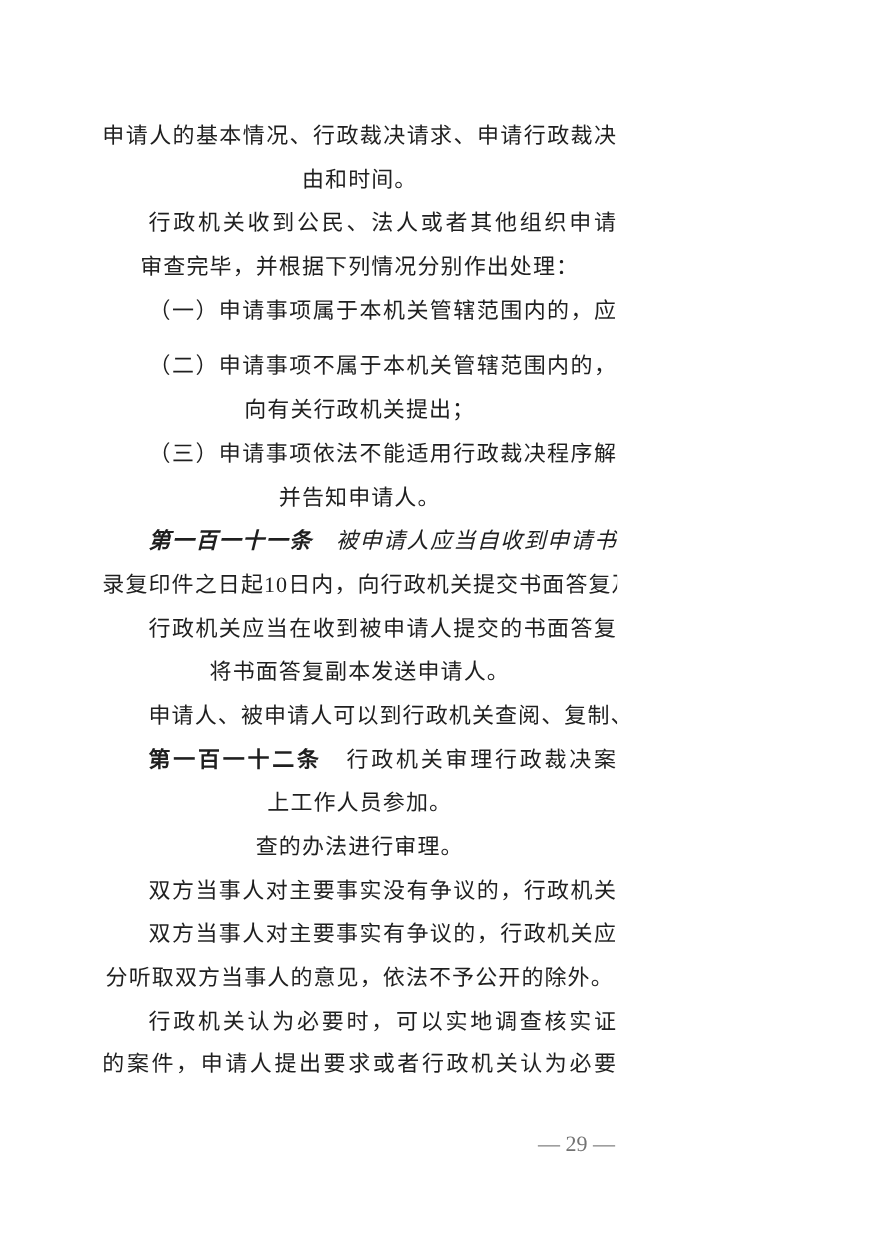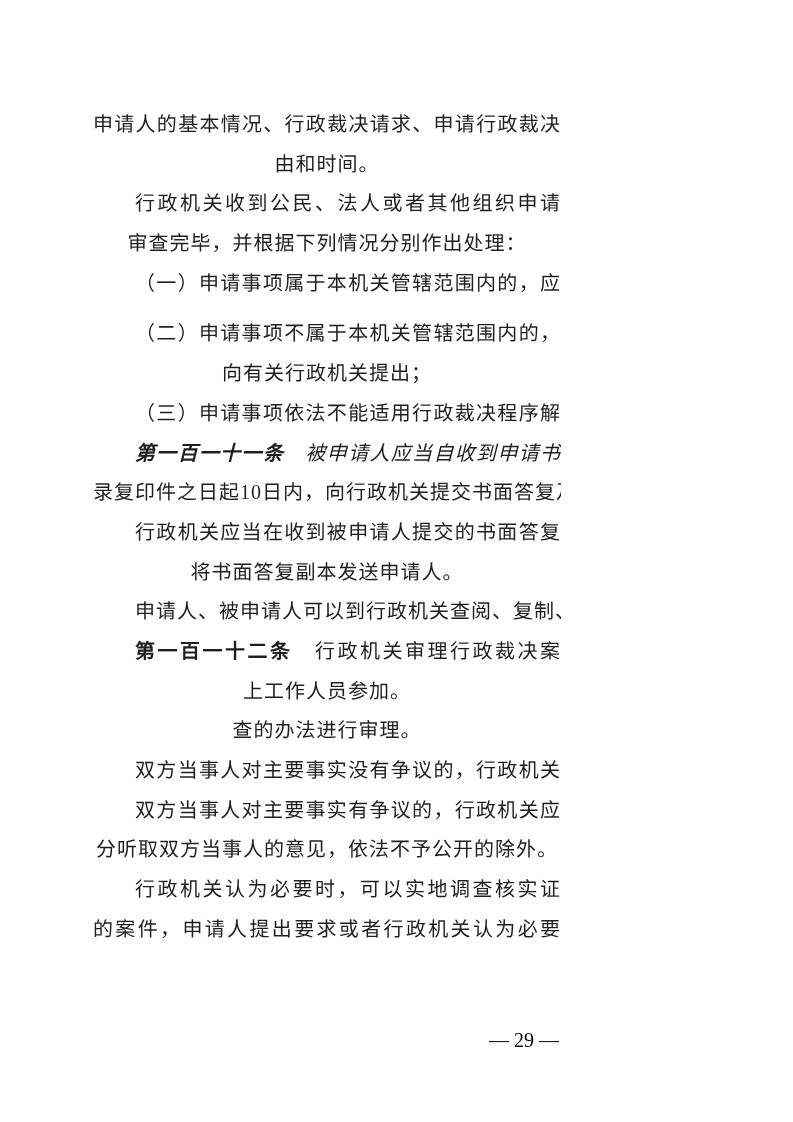--- a/index.html
+++ b/index.html
@@ -41,37 +41,38 @@
   .term {
     font-family: "Liberation Sans", "DejaVu Sans", sans-serif;
     font-weight: 700;
   }
   .footer {
     position: absolute;
     right: 90px;
     top: 1028px;
     font-size: 20px;
     line-height: 24px;
-    color: #000000;
+    color: #737373;
     font-family: "Liberation Serif", "DejaVu Serif", serif;
   }
 </style>
 </head>
 <body>
 
 <div class="page">
   <div class="doc-body">
       <div class="line fill"><span>申请人的基本情况、行政裁决请求、申请行政裁决的主要事实、理</span></div>
       <div class="line last"><span>由和时间。</span></div>
       <div class="line fill" style="text-indent: 42px;"><span>行政机关收到公民、法人或者其他组织申请后，应当在 4 日内</span></div>
       <div class="line last"><span>审查完毕，并根据下列情况分别作出处理：</span></div>
       <div class="line fill" style="text-indent: 42px;"><span>（一）申请事项属于本机关管辖范围内的，应当受理，受理后 5</span></div>
       <div class="line fill" style="text-indent: 42px; margin-top: 11px;"><span>（二）申请事项不属于本机关管辖范围内的，应当告知申请人</span></div>
       <div class="line last"><span>向有关行政机关提出；</span></div>
       <div class="line fill" style="text-indent: 42px;"><span>（三）申请事项依法不能适用行政裁决程序解决的，不予受理，</span></div>
+      <div class="line last"><span>并告知申请人。</span></div>
       <div class="line fill" style="text-indent: 42px; font-style: italic;"><span class="term">第一百一十一条</span><span>　被申请人应当自收到申请书副本或者申请笔</span></div>
       <div class="line last"><span>录复印件之日起10日内，向行政机关提交书面答复及相关证据材料。</span></div>
       <div class="line fill" style="text-indent: 42px;"><span>行政机关应当在收到被申请人提交的书面答复之日起 5 日内，</span></div>
       <div class="line last"><span>将书面答复副本发送申请人。</span></div>
       <div class="line last" style="text-indent: 42px;"><span>申请人、被申请人可以到行政机关查阅、复制、摘抄案卷材料。</span></div>
       <div class="line fill" style="text-indent: 42px;"><span class="term">第一百一十二条</span><span>　行政机关审理行政裁决案件，应当由 2 名以</span></div>
       <div class="line last"><span>上工作人员参加。</span></div>
       <div class="line last"><span>查的办法进行审理。</span></div>
       <div class="line fill" style="text-indent: 42px;"><span>双方当事人对主要事实没有争议的，行政机关可以采取书面审</span></div>
       <div class="line fill" style="text-indent: 42px;"><span>双方当事人对主要事实有争议的，行政机关应当公开审理，充</span></div>

